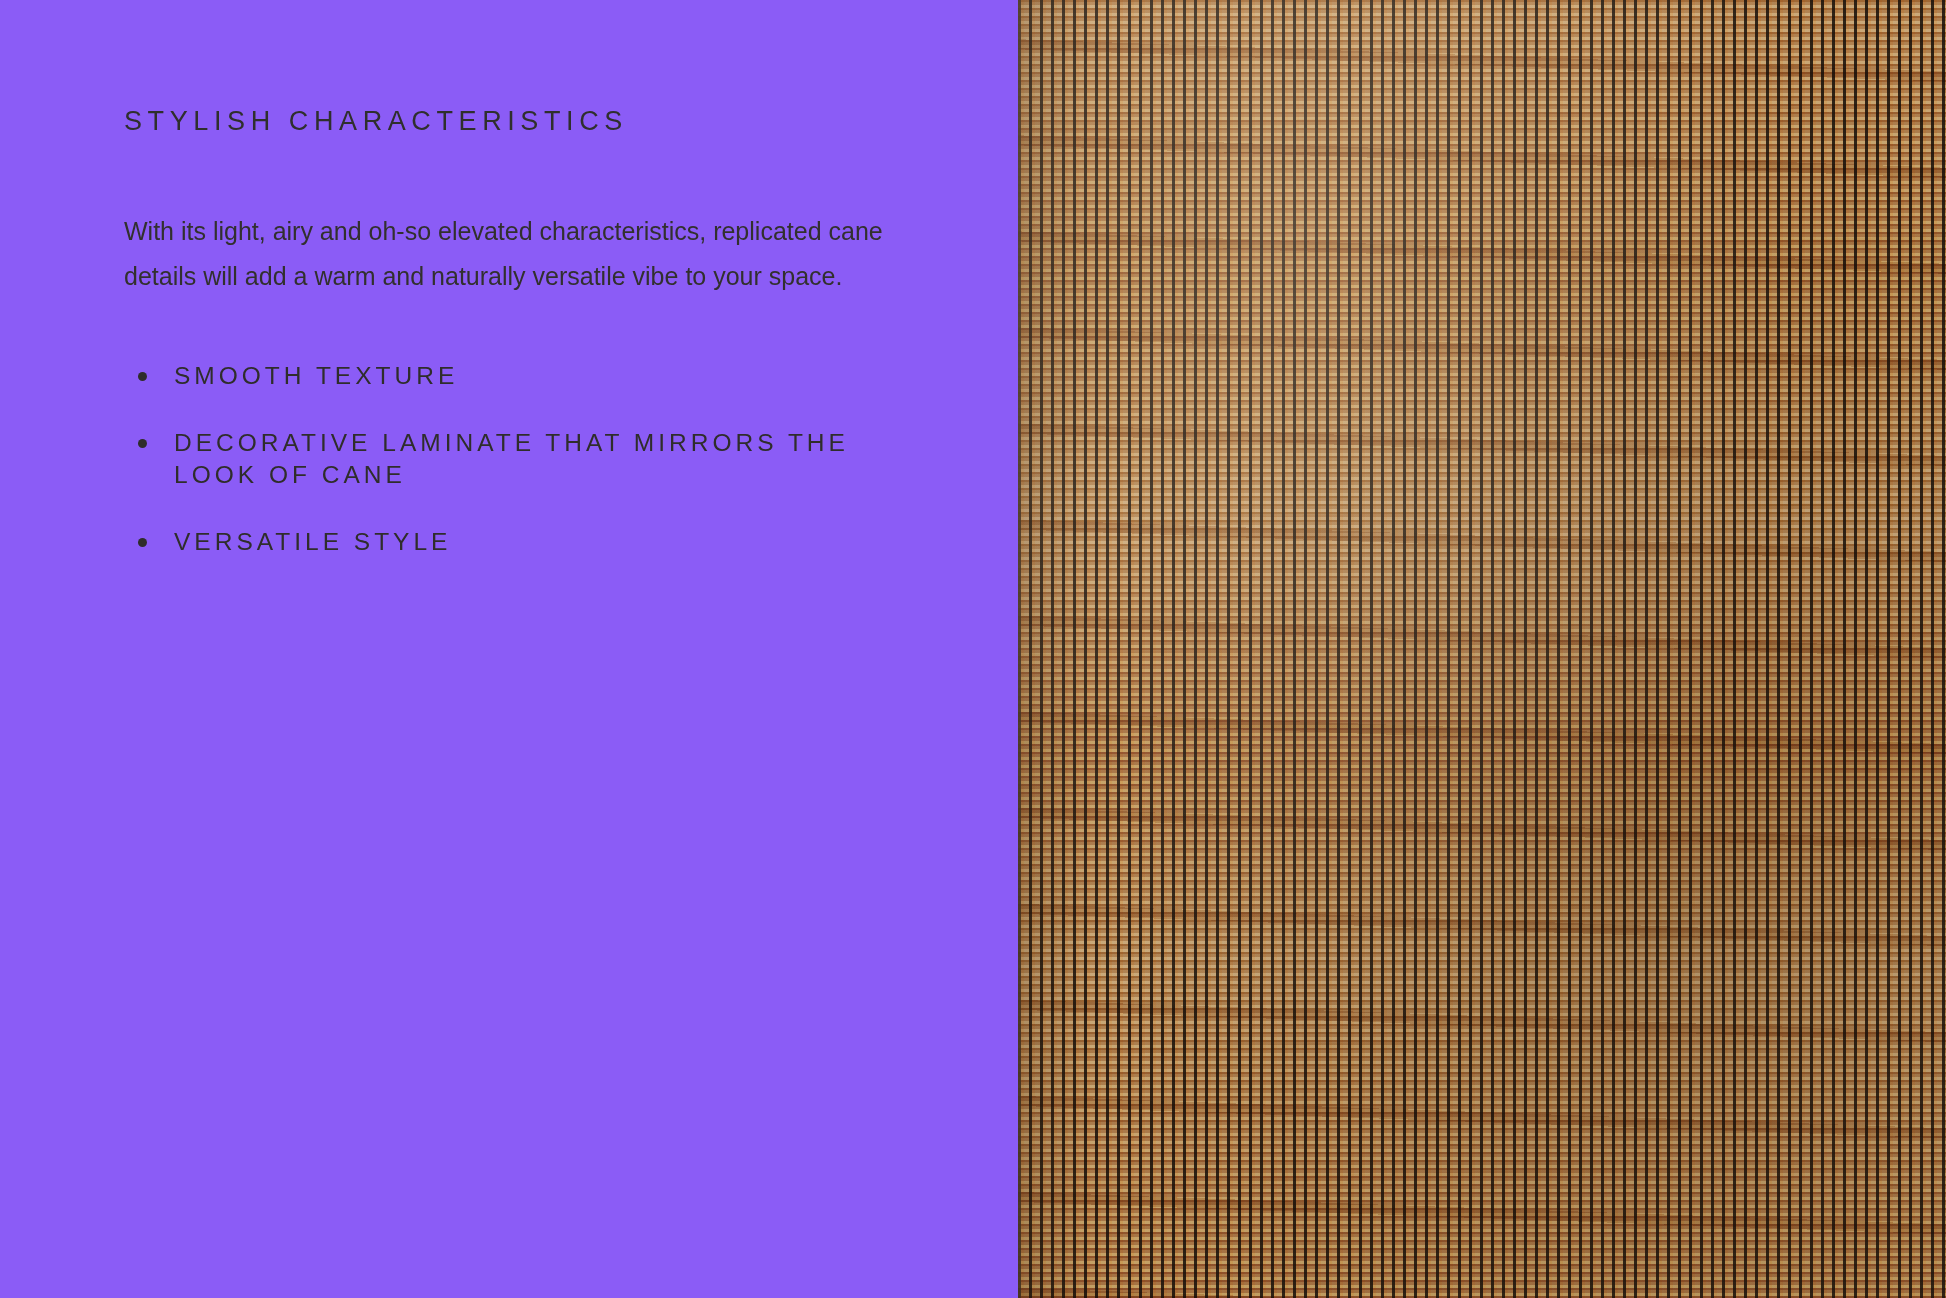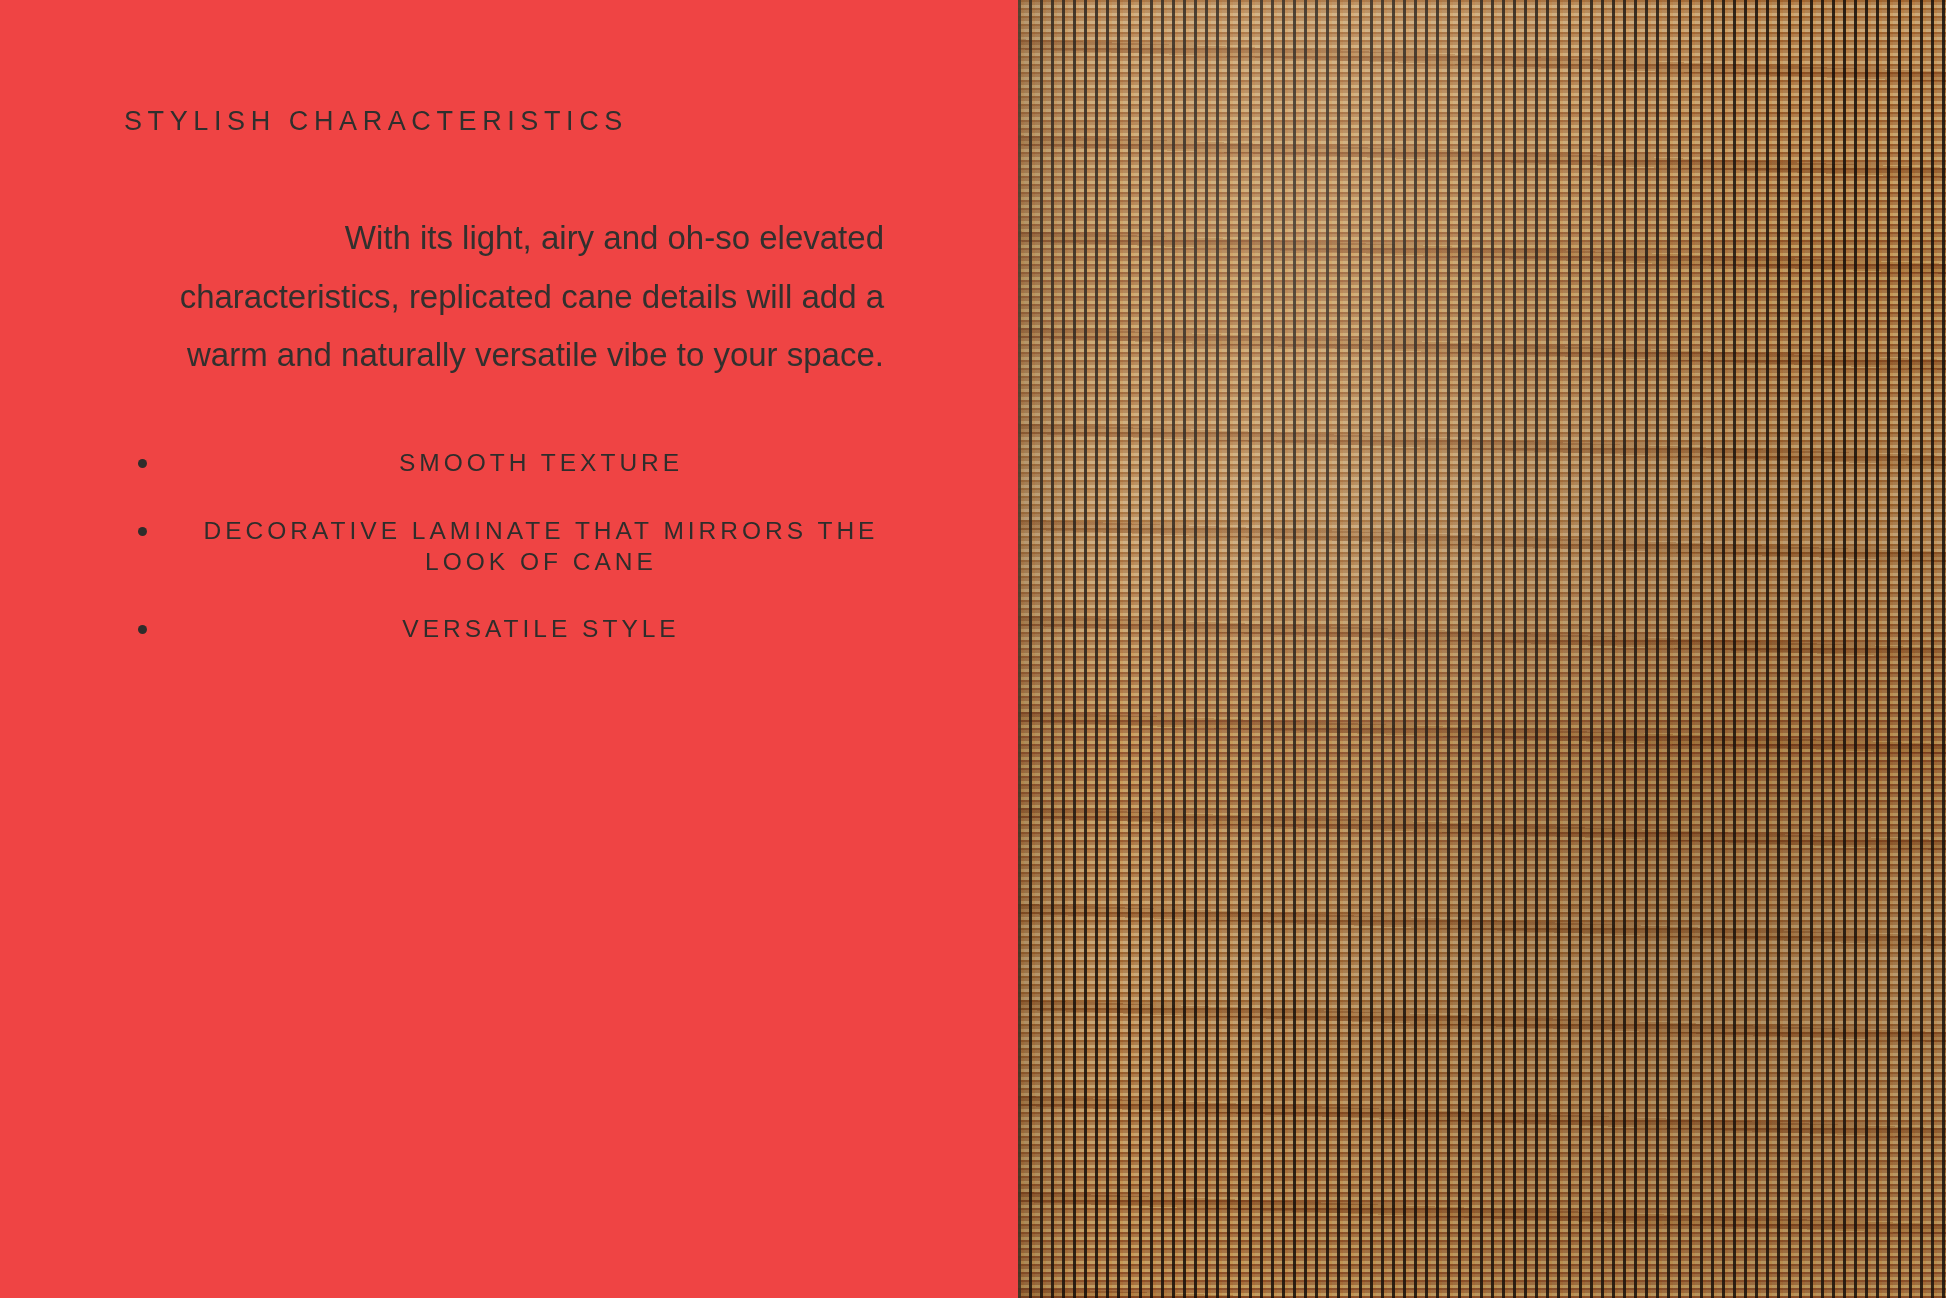--- a/index.html
+++ b/index.html
@@ -19,21 +19,21 @@
     height: 1298px;
     display: flex;
     background: #ffffff;
   }
   
   .text-panel {
     width: 1018px;
     height: 100%;
     box-sizing: border-box;
     padding: 96px 110px 0 124px;
-    background: #ef4444;
+    background: #8b5cf6;
     position: relative;
   }
   .eyebrow {
     font-size: 27px;
     letter-spacing: 5.6px;
     color: #2f2f2d;
     font-weight: 400;
     text-transform: uppercase;
     margin: 0;
     padding-top: 10px;
@@ -42,32 +42,30 @@
     margin: 46px 0 0 0;
     font-size: 101px;
     line-height: 0.99;
     font-weight: 700;
     color: #332f2d;
     letter-spacing: -1.2px;
     max-width: 620px;
   }
   .body-copy {
     margin: 72px 0 0 0;
-    font-size: 33px;
+    font-size: 25px;
     line-height: 1.78;
     color: #32302e;
     max-width: 760px;
     font-weight: 400;
-    text-align: right;
   }
   .feature-list {
     margin: 62px 0 0 0;
     padding: 0;
     list-style: none;
-    text-align: center;
   }
   .feature-list li {
     position: relative;
     padding-left: 50px;
     margin-bottom: 36px;
     font-size: 24.5px;
     letter-spacing: 4.0px;
     line-height: 1.28;
     color: #2f2d2b;
     text-transform: uppercase;

